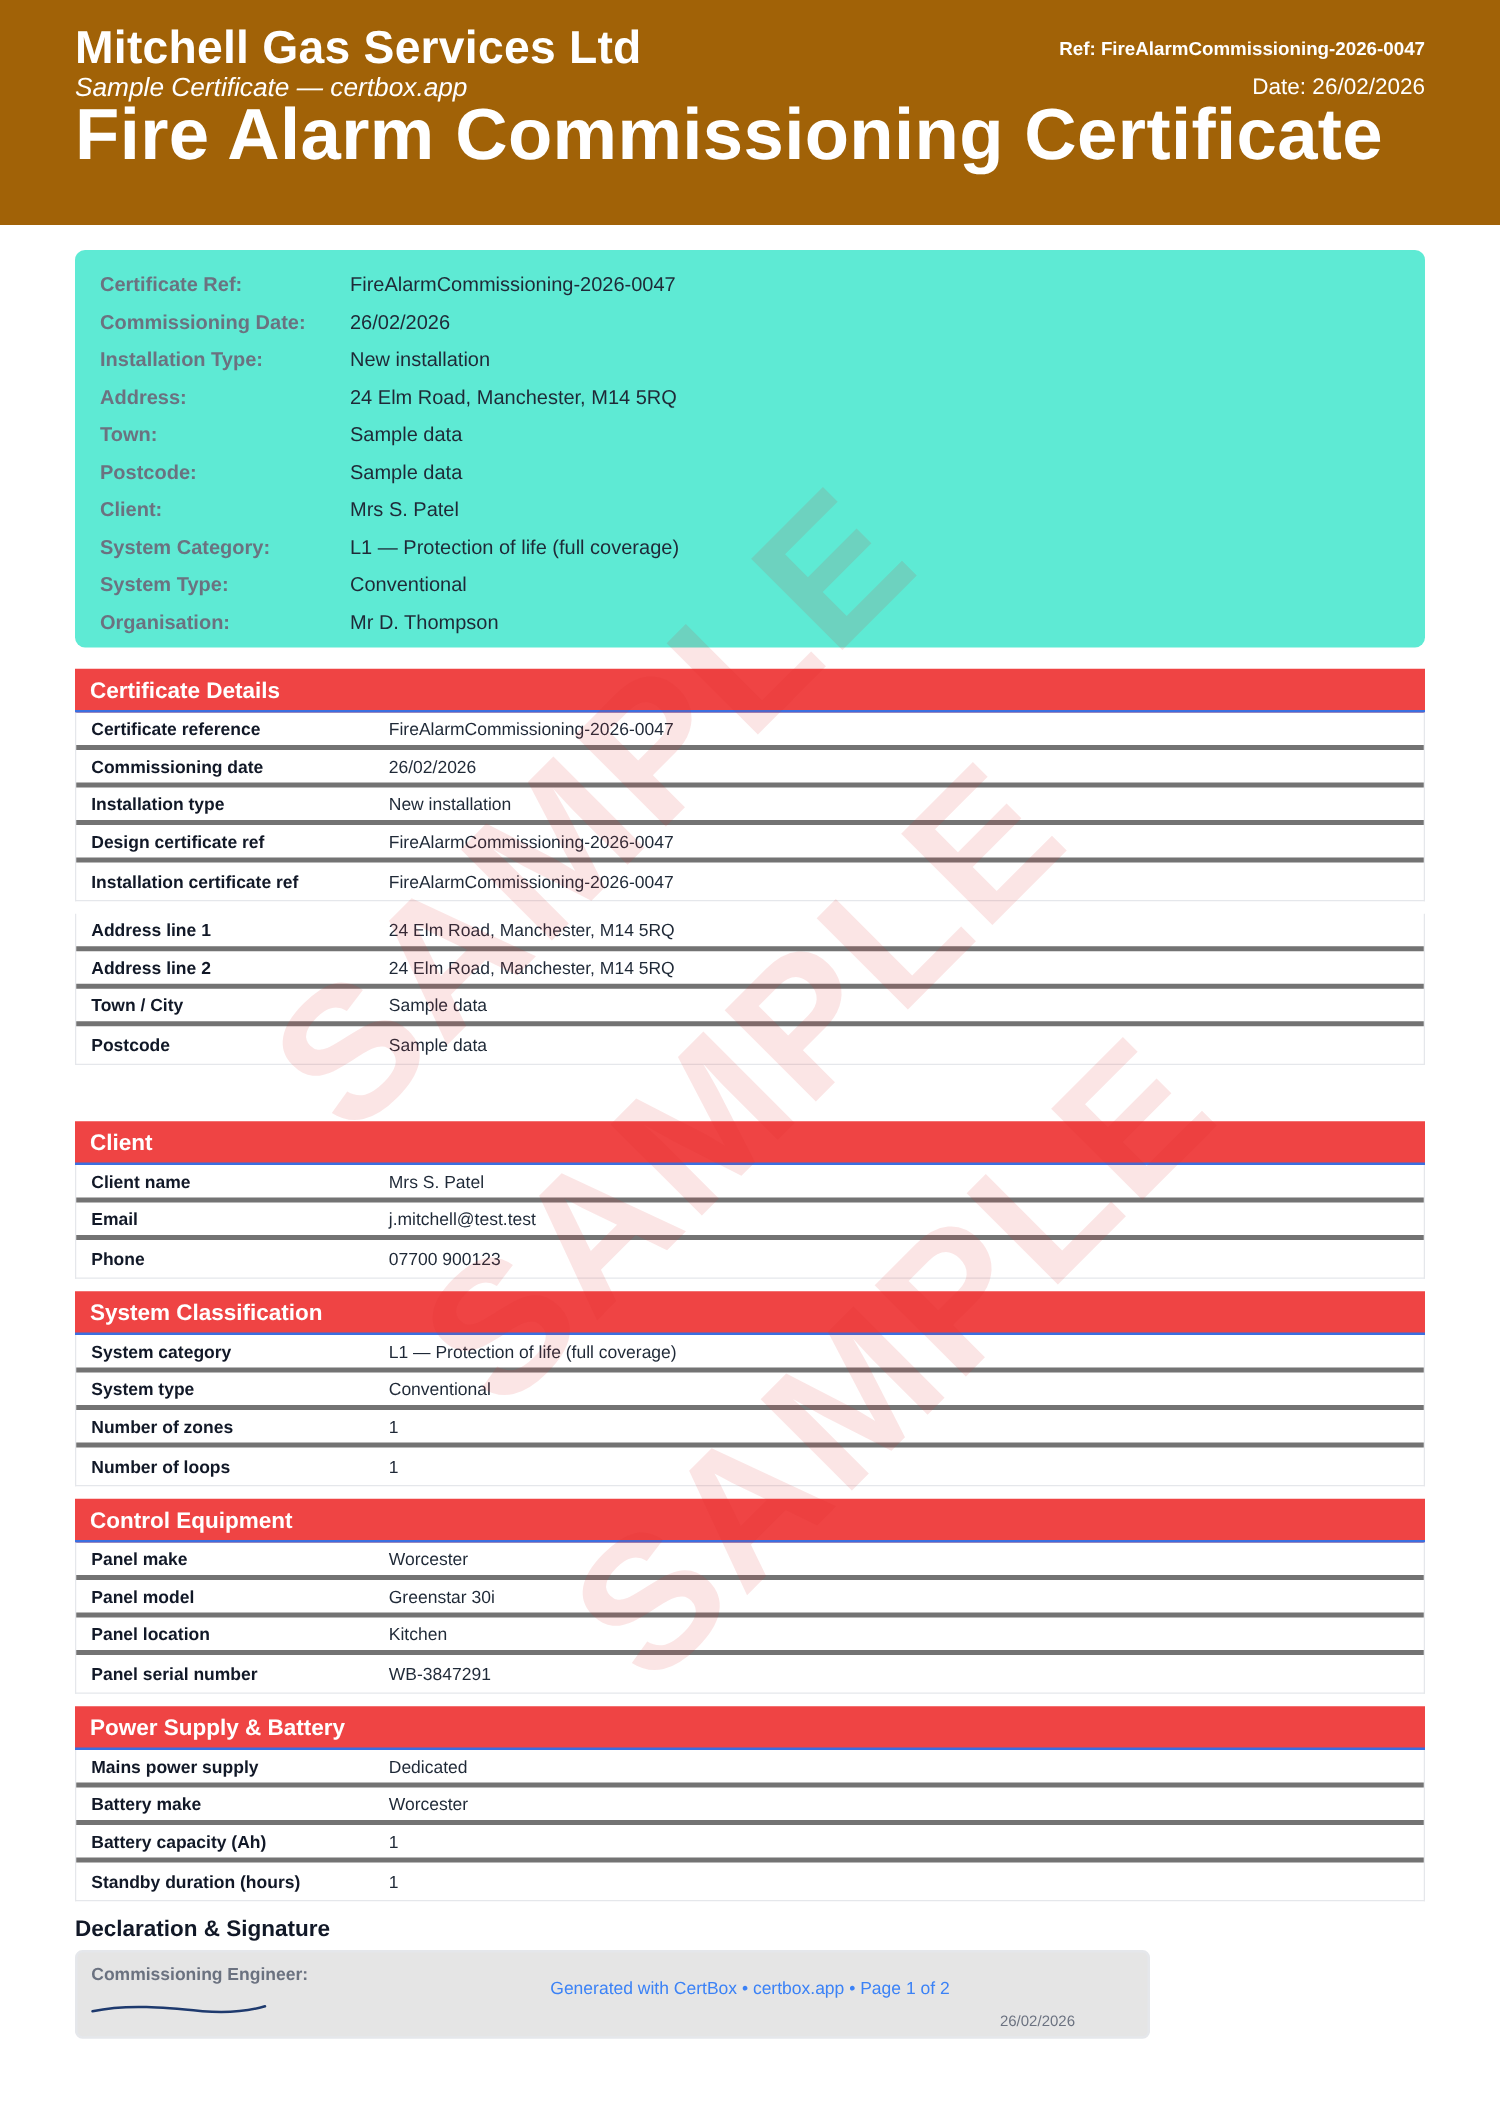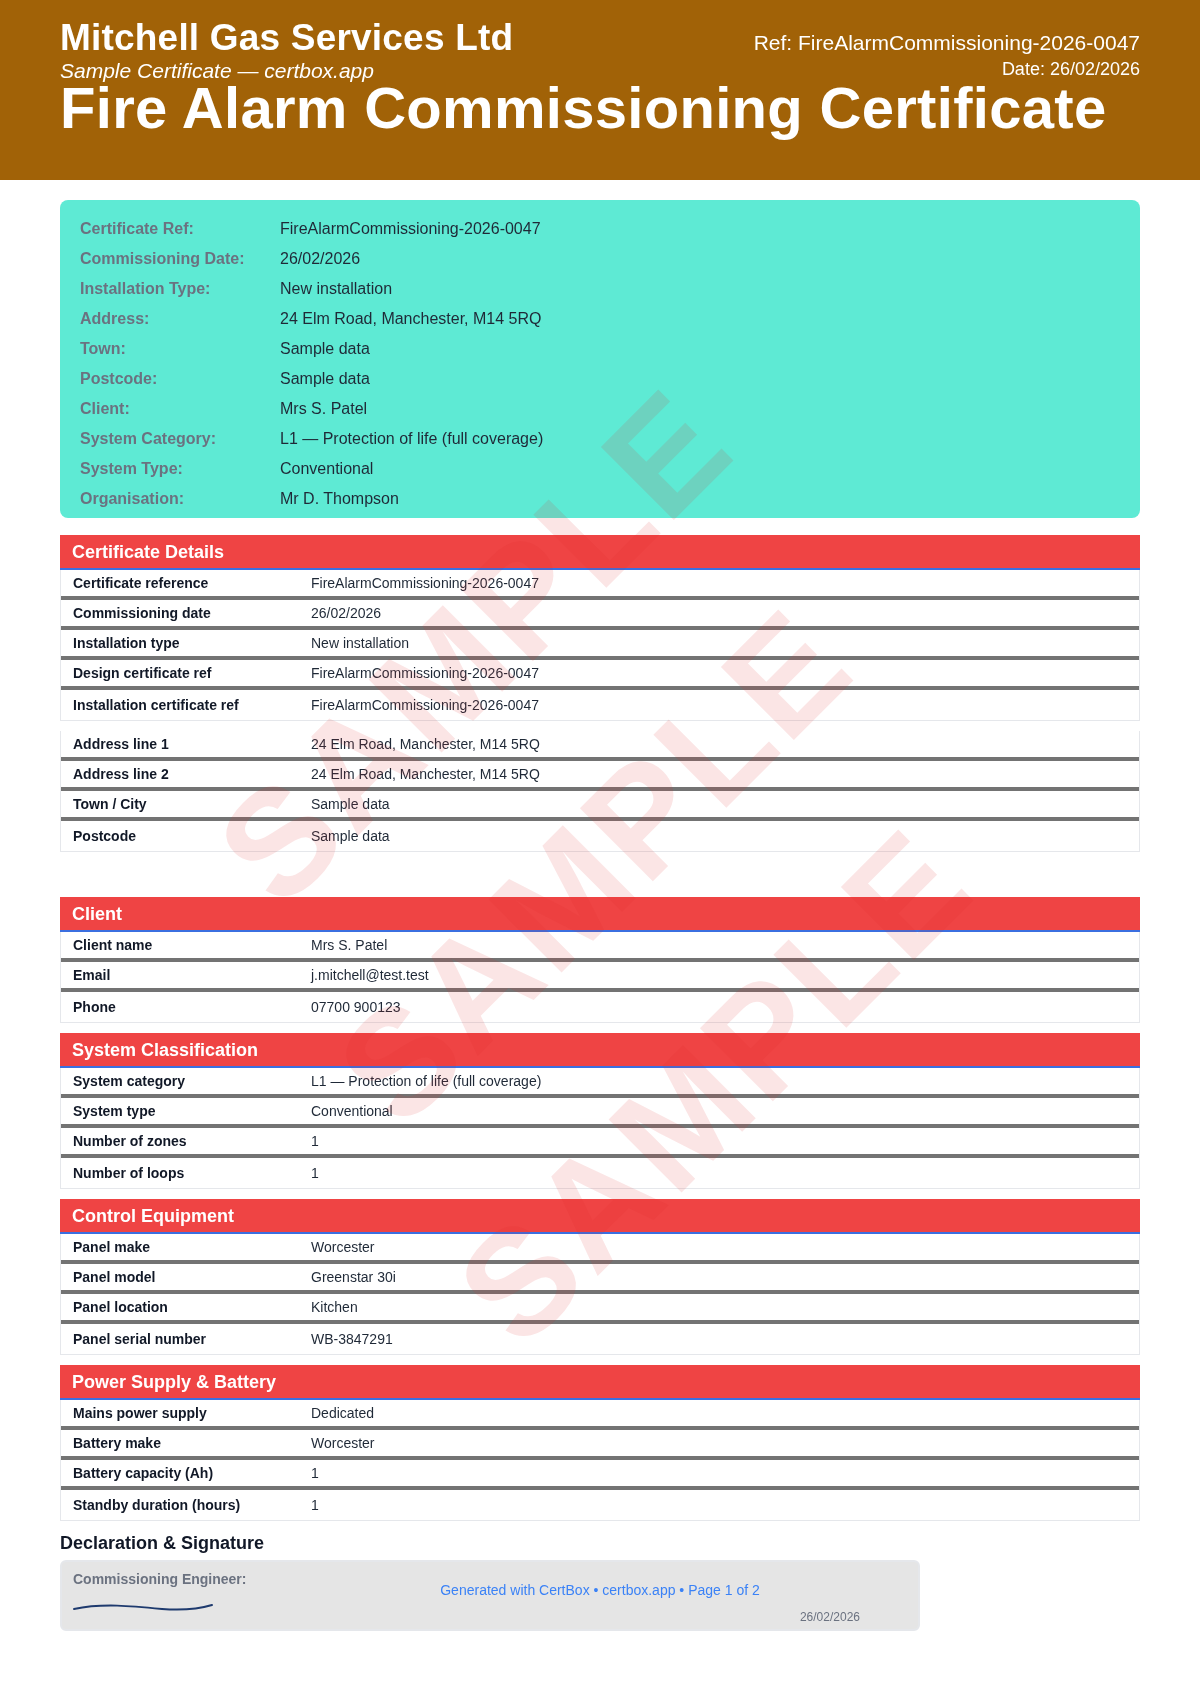--- a/index.html
+++ b/index.html
@@ -3,21 +3,21 @@
 <meta charset="utf-8">
 <style>
   * { box-sizing: border-box; margin: 0; padding: 0; }
   html, body { width: 1200px; height: 1697px; background: #ffffff; overflow: hidden; }
   body { font-family: "Liberation Sans", sans-serif; color: #111827; position: relative; }
 
   .header { position: absolute; left: 0; top: 0; width: 1200px; height: 180px; background: #a16207; color: #fff; }
   .company { position: absolute; left: 60px; top: 17px; font-size: 37px; font-weight: bold; letter-spacing: 0.2px; }
   .subtitle { position: absolute; left: 60px; top: 59px; font-size: 21px; font-weight: normal; font-style: italic; }
   .doc-title { position: absolute; left: 60px; top: 74px; font-size: 58px; font-weight: bold; letter-spacing: 0.3px; }
-  .ref { position: absolute; right: 60px; top: 31px; font-size: 21px; font-weight: normal; text-align: center; }
+  .ref { position: absolute; right: 60px; top: 31px; font-size: 15px; font-weight: bold; text-align: center; }
   .date { position: absolute; right: 60px; top: 59px; font-size: 18px; text-align: right; }
 
   .summary { position: absolute; left: 60px; top: 200px; width: 1080px; height: 318px; background: #5eead4; border-radius: 8px; padding: 14px 20px; }
   .summary-row { display: flex; height: 30px; align-items: center; font-size: 16px; }
   .summary-label { width: 200px; color: #6b7280; font-weight: bold; }
   .summary-value { color: #1f2937; }
 
   .section { position: absolute; left: 60px; width: 1080px; }
   .section-head { background: #ef4444; color: #fff; font-weight: bold; font-size: 18px; height: 35px; line-height: 35px; padding-left: 12px; border-bottom: 2px solid #3b6fe0; }
   .section-body { border: 1px solid #e5e7eb; border-top: none; }

